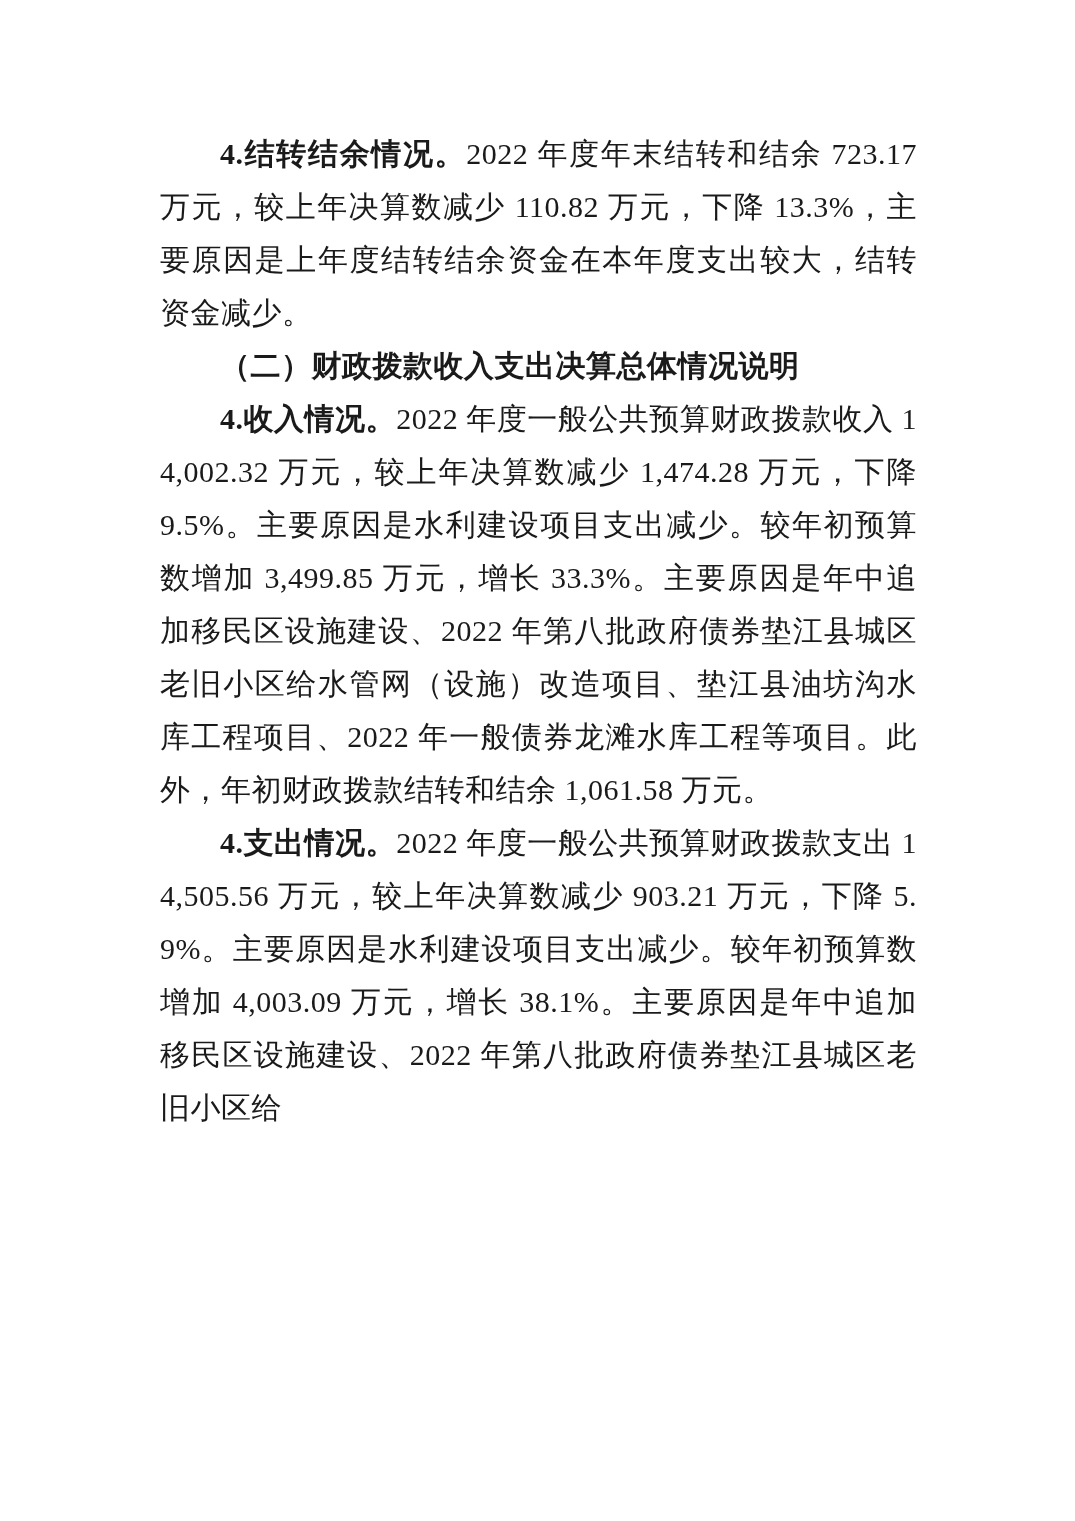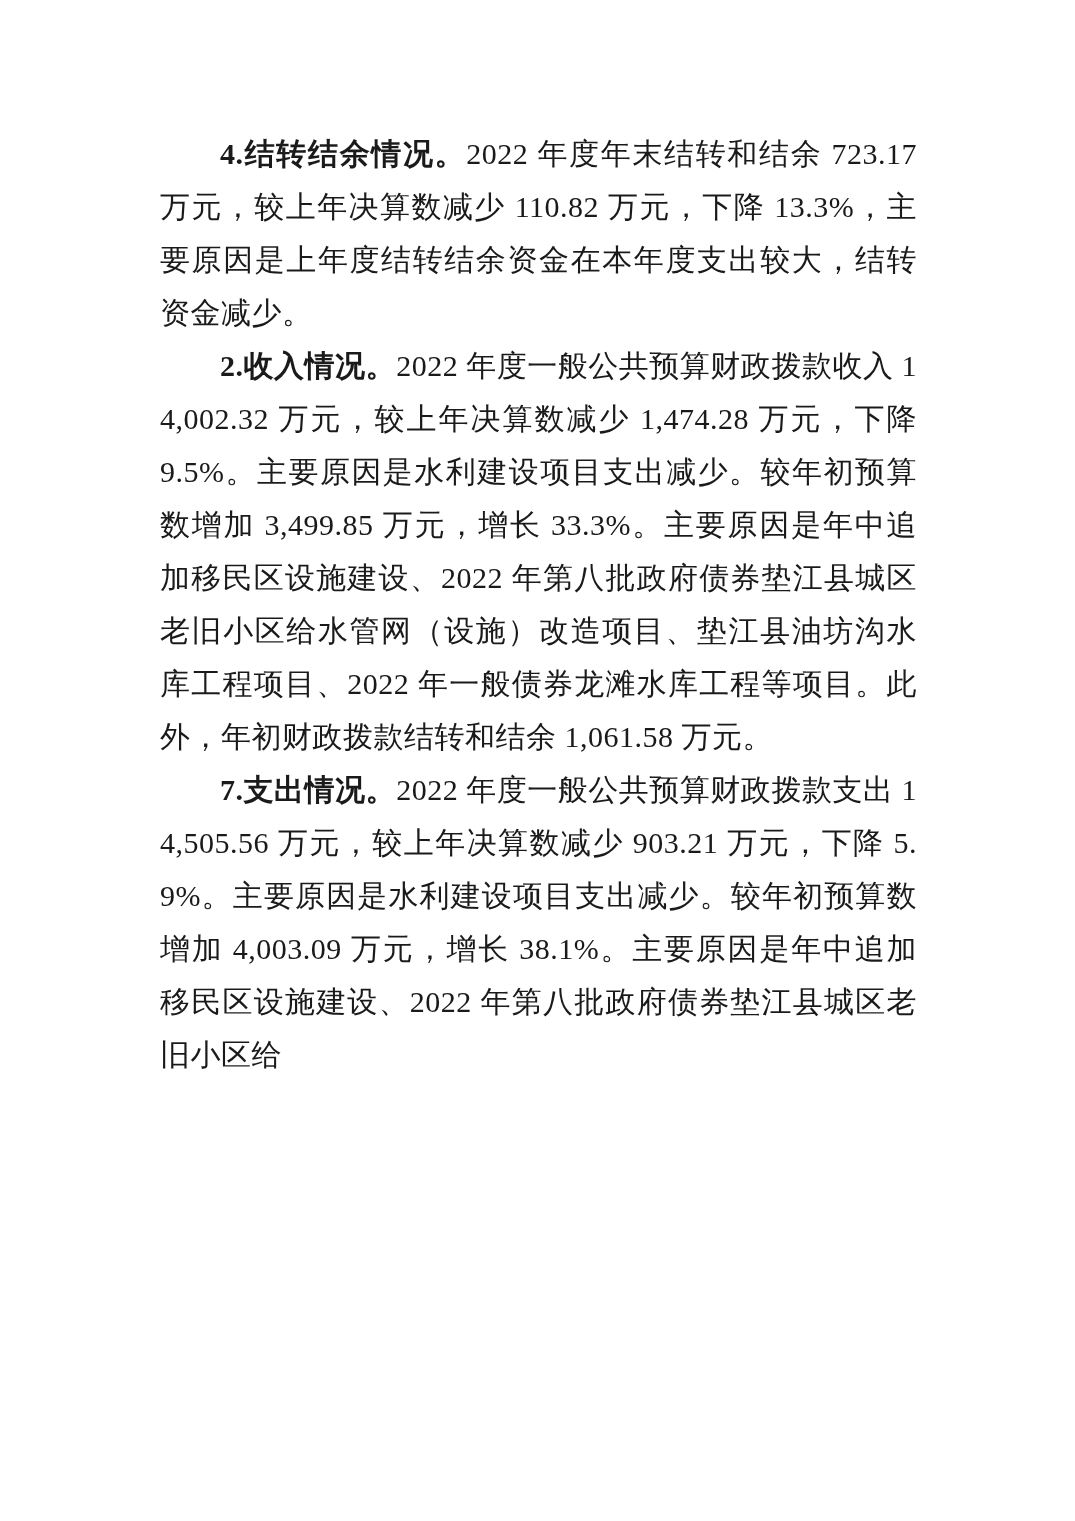--- a/index.html
+++ b/index.html
@@ -38,24 +38,27 @@
 </style>
 </head>
 <body>
 
 <div class="page">
 
   <p class="para">
     <span class="lead">4.结转结余情况。</span><span>2022 年度年末结转和结余 723.17 万元，较上年决算数减少 110.82 万元，下降 13.3%，主要原因是上年度结转结余资金在本年度支出较大，结转资金减少。</span>
   </p>
 
+  <p class="para heading">
+    <span>（二）财政拨款收入支出决算总体情况说明</span>
+  </p>
 
 
 
   <p class="para">
-    <span class="lead">2.收入情况。</span><span>2022 年度一般公共预算财政拨款收入 14,002.32 万元，较上年决算数减少 1,474.28 万元，下降 9.5%。主要原因是水利建设项目支出减少。较年初预算数增加 3,499.85 万元，增长 33.3%。主要原因是年中追加移民区设施建设、2022 年第八批政府债券垫江县城区老旧小区给水管网（设施）改造项目、垫江县油坊沟水库工程项目、2022 年一般债券龙滩水库工程等项目。此外，年初财政拨款结转和结余 1,061.58 万元。</span>
+    <span class="lead">4.收入情况。</span><span>2022 年度一般公共预算财政拨款收入 14,002.32 万元，较上年决算数减少 1,474.28 万元，下降 9.5%。主要原因是水利建设项目支出减少。较年初预算数增加 3,499.85 万元，增长 33.3%。主要原因是年中追加移民区设施建设、2022 年第八批政府债券垫江县城区老旧小区给水管网（设施）改造项目、垫江县油坊沟水库工程项目、2022 年一般债券龙滩水库工程等项目。此外，年初财政拨款结转和结余 1,061.58 万元。</span>
   </p>
 
   <p class="para">
-    <span class="lead">7.支出情况。</span><span>2022 年度一般公共预算财政拨款支出 14,505.56 万元，较上年决算数减少 903.21 万元，下降 5.9%。主要原因是水利建设项目支出减少。较年初预算数增加 4,003.09 万元，增长 38.1%。主要原因是年中追加移民区设施建设、2022 年第八批政府债券垫江县城区老旧小区给</span>
+    <span class="lead">4.支出情况。</span><span>2022 年度一般公共预算财政拨款支出 14,505.56 万元，较上年决算数减少 903.21 万元，下降 5.9%。主要原因是水利建设项目支出减少。较年初预算数增加 4,003.09 万元，增长 38.1%。主要原因是年中追加移民区设施建设、2022 年第八批政府债券垫江县城区老旧小区给</span>
   </p>
 
 </div>
 
 </body></html>

